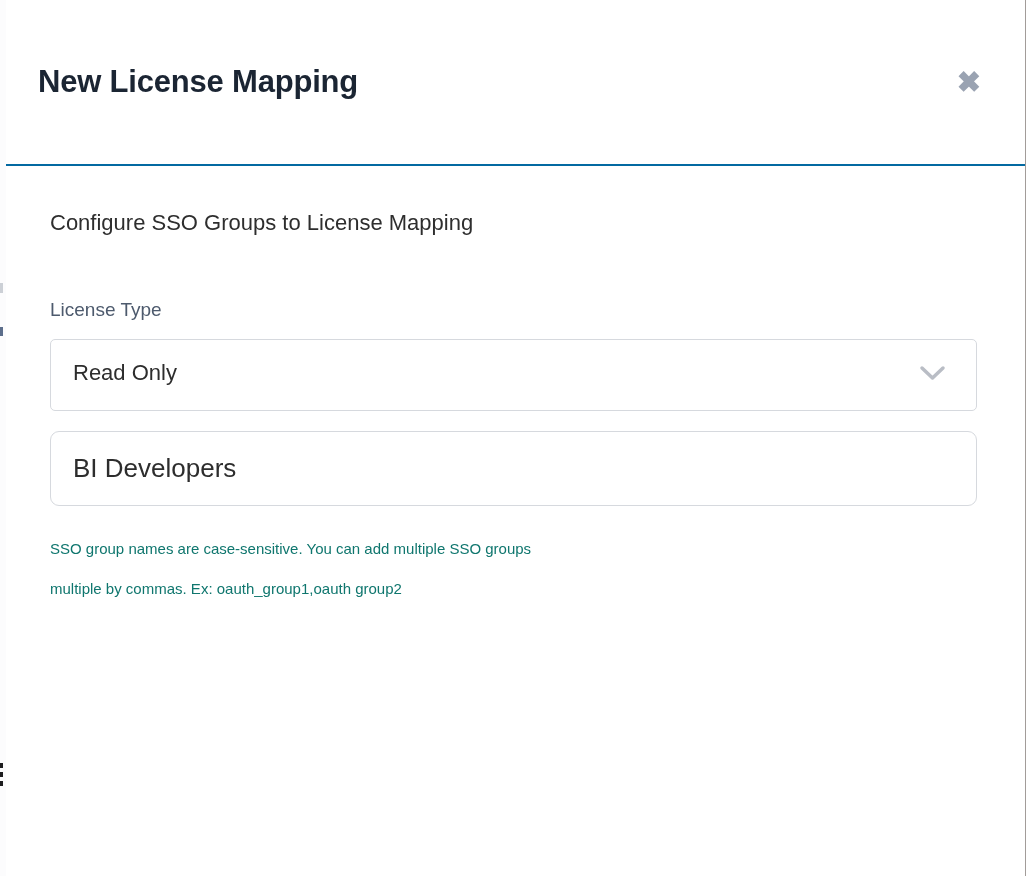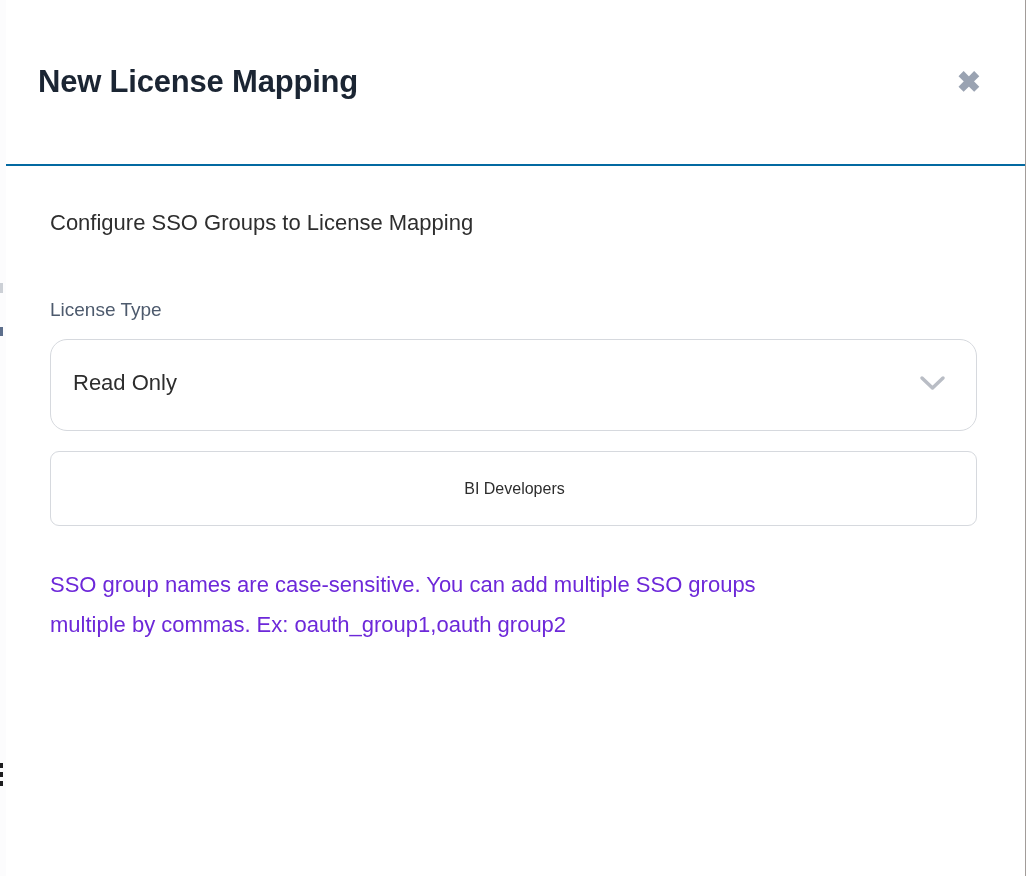--- a/index.html
+++ b/index.html
@@ -80,23 +80,23 @@
     color: #2e2e2e;
   }
   .field-label {
     margin-top: 63px;
     font-size: 19px;
     font-weight: 400;
     color: #4d5a6d;
   }
   .select-box {
     margin-top: 18px;
-    height: 92px;
+    height: 72px;
     border: 1px solid #d6d9de;
-    border-radius: 17px;
+    border-radius: 5px;
     background: #fff;
     display: flex;
     align-items: center;
     justify-content: space-between;
     padding: 0 30px 4px 22px;
     box-sizing: border-box;
     cursor: pointer;
   }
   .select-value {
     font-size: 22px;
@@ -112,31 +112,30 @@
   .text-input {
     margin-top: 20px;
     width: 100%;
     height: 75px;
     border: 1px solid #d6d9de;
     border-radius: 9px;
     background: #fff;
     padding: 0 20px 0 22px;
     box-sizing: border-box;
     font-family: "Liberation Sans", "DejaVu Sans", sans-serif;
-    font-size: 16px;
+    font-size: 26px;
     color: #2d2d2d;
     outline: none;
     display: block;
-    text-align: center;
   }
   .help-text {
-    margin-top: 39px;
-    font-size: 22px;
+    margin-top: 23px;
+    font-size: 15px;
     line-height: 40px;
-    color: #6d28d9;
+    color: #0f766e;
   }
 </style>
 </head>
 <body>
 
 <div class="page-edge">
   <div class="frag frag-light"></div>
   <div class="frag frag-blue"></div>
   <div class="frag frag-dash d1"></div>
   <div class="frag frag-dash d2"></div>

